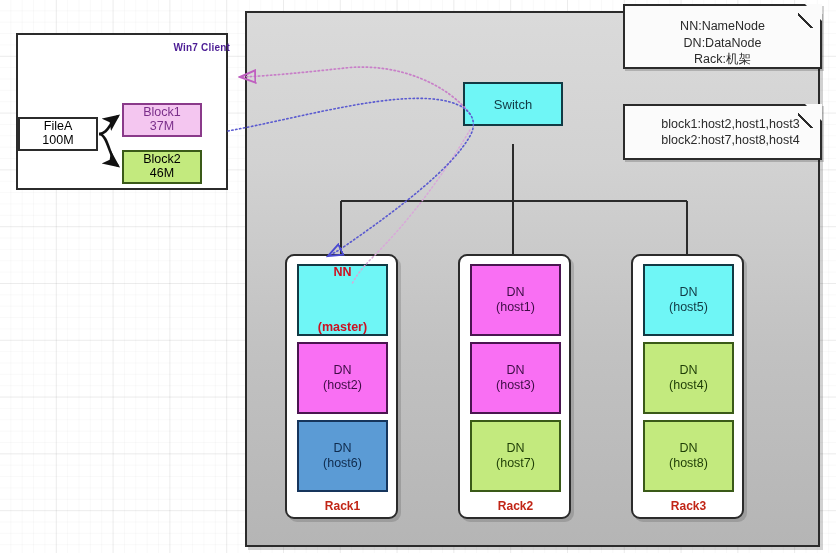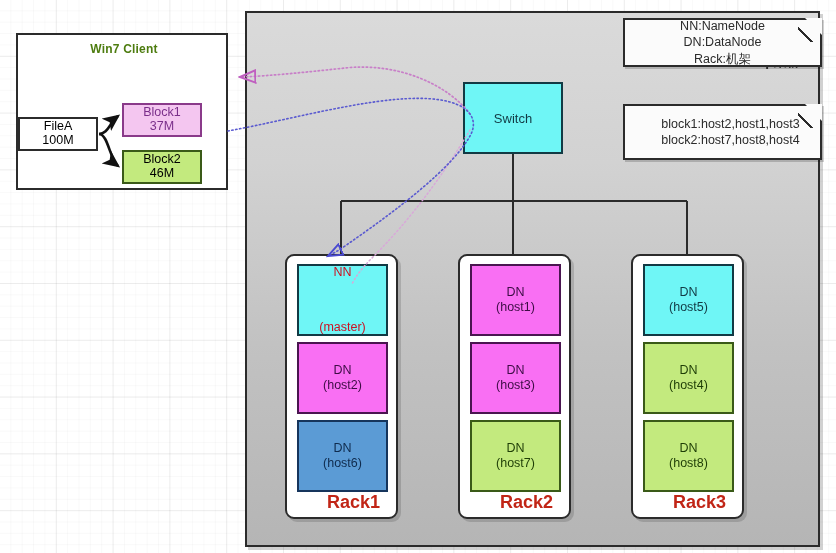--- a/index.html
+++ b/index.html
@@ -24,22 +24,22 @@
       11.36px 11.36px;
     background-position:-1px 0px,0px -1px,-1px 0px,0px -1px;
   }
 
   
   #client-panel{
     position:absolute;left:16px;top:33px;width:212px;height:157px;
     background:#ffffff;border:2px solid #2b2b2b;box-sizing:border-box;
   }
   #client-title{
-    position:absolute;left:0;top:7px;width:212px;text-align:center;
-    font-size:12px;font-weight:bold;color:#4d7c0f;letter-spacing:.2px;
+    position:absolute;left:0;top:7px;width:212px;text-align:right;
+    font-size:10px;font-weight:bold;color:#4c1d95;letter-spacing:.2px;
   }
   .plainbox{
     position:absolute;box-sizing:border-box;display:flex;flex-direction:column;
     align-items:center;justify-content:flex-start;line-height:1.12;
   }
   #file-a{
     left:18px;top:117px;width:80px;height:34px;
     background:#ffffff;border:2px solid #2b2b2b;font-size:12.5px;color:#000000;
   }
   #block1{
@@ -56,36 +56,36 @@
     position:absolute;left:245px;top:11px;width:575px;height:536px;
     background:linear-gradient(to bottom,#dadada 0%,#d2d2d2 28%,#c2c2c2 62%,#b5b5b5 100%);
     border:2px solid #2b2b2b;box-sizing:border-box;
     box-shadow:3px 3px 0 rgba(0,0,0,0.18);
   }
   #cluster-title{
     position:absolute;left:430px;top:40px;width:170px;text-align:center;
     font-size:13.5px;font-weight:bold;color:#333333;
   }
   #switch-box{
-    position:absolute;left:463px;top:82px;width:100px;height:72px;
+    position:absolute;left:463px;top:82px;width:100px;height:44px;
     background:#6ff6f6;border:2px solid #123a44;box-sizing:border-box;
     display:flex;align-items:center;justify-content:center;
     font-size:13px;color:#123a44;
   }
 
   
   .note{
     position:absolute;box-sizing:border-box;
     background:#fbfbfb;
     border:2px solid #2b2b2b;
     box-shadow:2px 2px 0 rgba(0,0,0,0.18);
     display:flex;flex-direction:column;align-items:center;justify-content:center;
     font-size:12.5px;color:#2b2b2b;line-height:1.30;
   }
-  #note-legend{left:623px;top:18px;width:199px;height:49px;}
+  #note-legend{left:623px;top:4px;width:199px;height:65px;justify-content:flex-end;}
   #note-blocks{left:623px;top:104px;width:199px;height:56px;padding-left:16px;}
   .note .fold{
     position:absolute;right:-2px;top:-2px;width:0;height:0;
     border-left:17px solid transparent;border-top:17px solid #fbfbfb;
   }
   .note .fold-edge{
     position:absolute;right:-2px;top:-2px;width:24px;height:24px;
     overflow:hidden;pointer-events:none;
   }
   .note .fold-edge:after{
@@ -94,35 +94,35 @@
       linear-gradient(45deg, transparent 0, transparent 9px, #2b2b2b 9px, #2b2b2b 11px, transparent 11px);
   }
 
   
   .rack{
     position:absolute;box-sizing:border-box;background:#ffffff;
     border:2px solid #2b2b2b;border-radius:9px;
     box-shadow:3px 3px 0 rgba(0,0,0,0.14);
   }
   .rack-label{
-    position:absolute;left:12px;bottom:4px;width:100%;text-align:center;
-    font-size:18px;font-weight:bold;color:#c12516;
+    position:absolute;left:1px;bottom:4px;width:100%;text-align:center;
+    font-size:12px;font-weight:bold;color:#c12516;
   }
   .node{
     position:absolute;box-sizing:border-box;left:10px;
     display:flex;flex-direction:column;align-items:center;justify-content:center;
     font-size:12.5px;line-height:1.18;
   }
   .node .l1{display:block;}
   .node .l2{display:block;}
   .node.cyan{background:#6ff6f6;border:2px solid #123a44;color:#123a44;}
   .node.magenta{background:#f96ff3;border:2px solid #4a1550;color:#3d0d45;}
   .node.green{background:#c3ea7e;border:2px solid #3a5a18;color:#1e3d06;}
   .node.blue{background:#5b9bd5;border:2px solid #16355c;color:#0f2b4d;}
-  .node.nn{color:#cc1122;font-weight:normal;gap:40px;}
+  .node.nn{color:#cc1122;font-weight:bold;gap:40px;}
 
   
   svg.ov{position:absolute;left:0;top:0;width:836px;height:553px;pointer-events:none;}
 </style>
 </head>
 <body>
 
 <div id="stage">
 
   <div id="cluster-panel">

